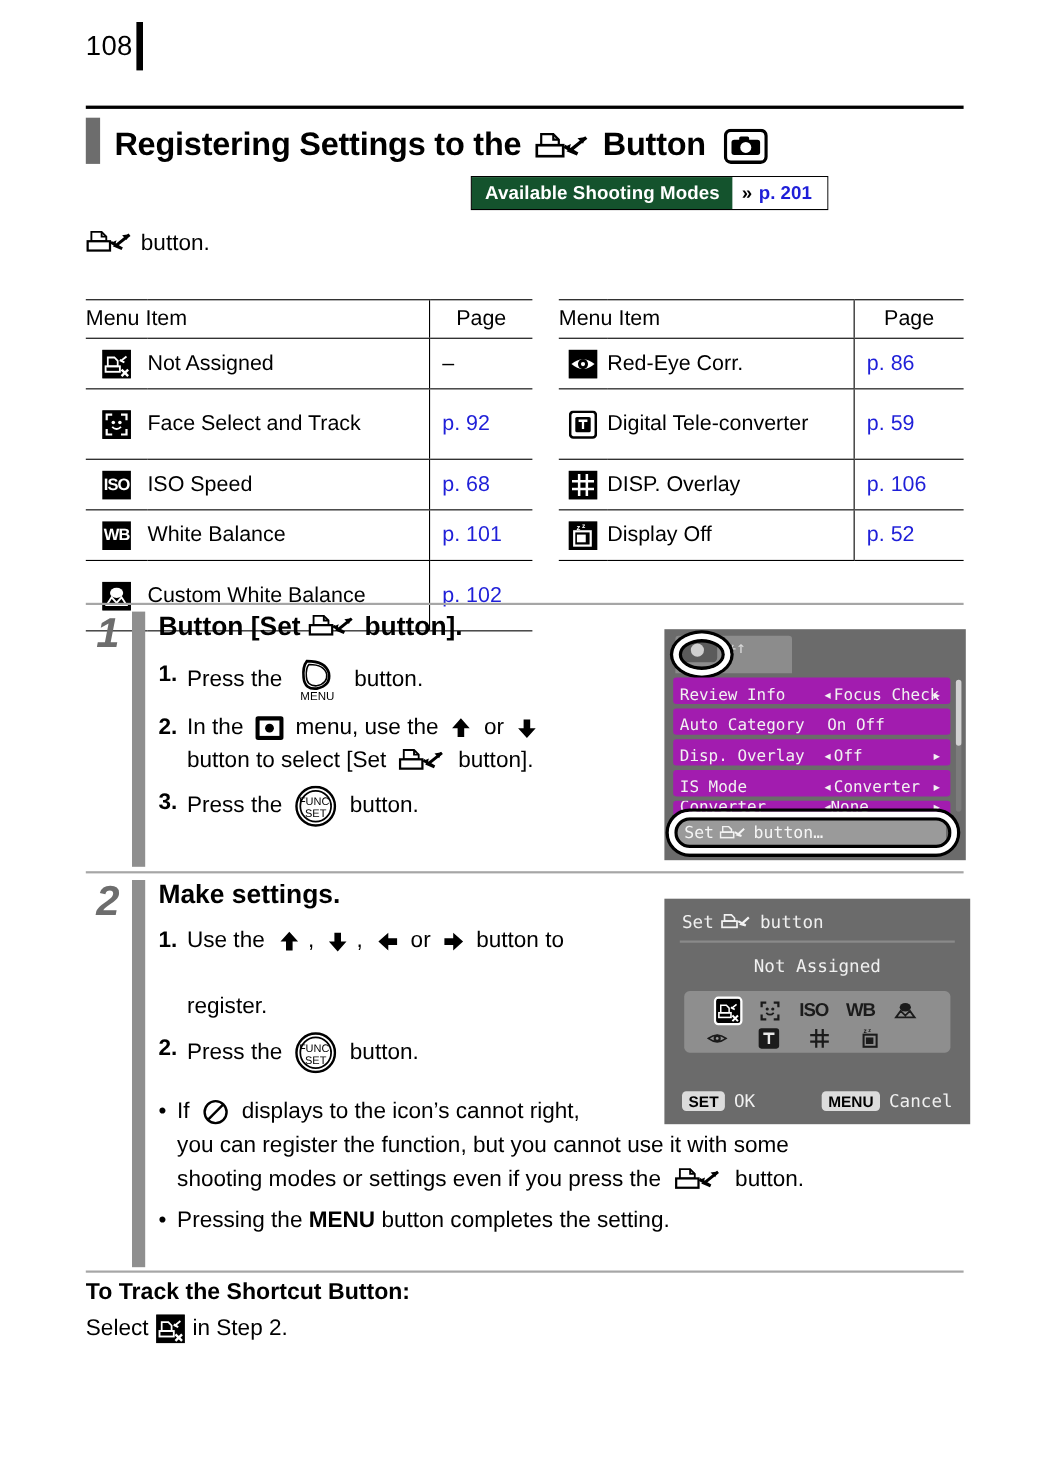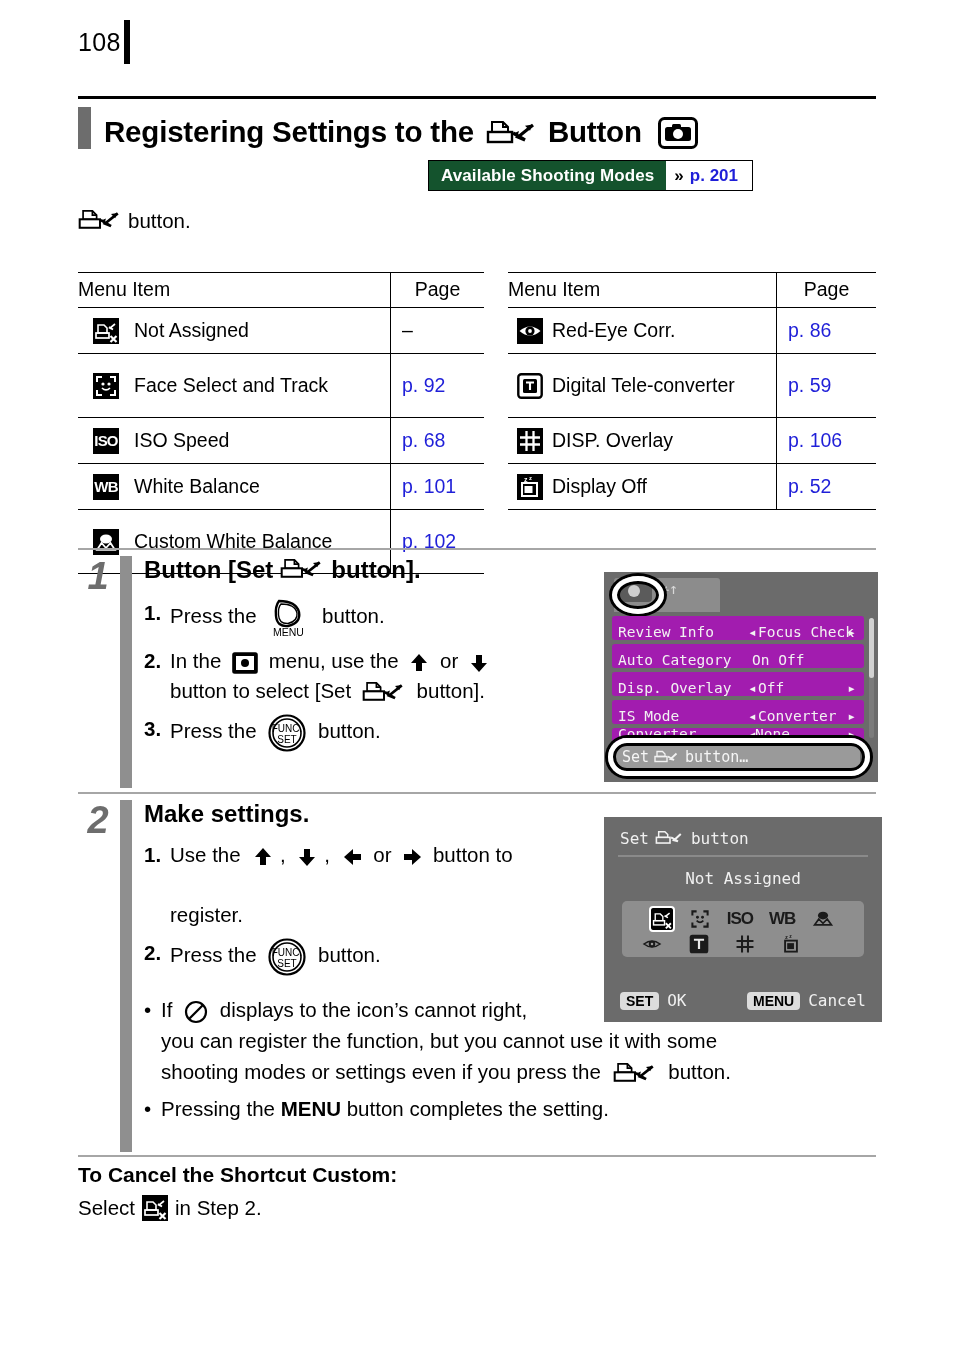--- a/index.html
+++ b/index.html
@@ -994,21 +994,21 @@
   <div class="c2-foot">
     <span class="keycap">SET</span>
     <span>OK</span>
     <span class="sp"></span>
     <span class="keycap">MENU</span>
     <span>Cancel</span>
   </div>
 </div>
 
 <div class="bottom-rule"></div>
-<div class="cancel-title">To Cancel the Shortcut Custom:</div>
+<div class="cancel-title">To Track the Shortcut Button:</div>
 <div class="cancel-line">
   <span>Select</span>
   <span class="bsq">
     <svg width="26" height="26" viewBox="0 0 26 26">
       <rect width="26" height="26" fill="#000"></rect>
       <path d="M5 15 L5 7 L11 7 L14 10 L14 15 Z" fill="none" stroke="#fff" stroke-width="1.6"></path>
       <rect x="3" y="15" width="13" height="5" fill="none" stroke="#fff" stroke-width="1.7"></rect>
       <path d="M22 6 L17 10 L20 11.5 L16 9" fill="none" stroke="#fff" stroke-width="1.7"></path>
       <path d="M17.5 18 L23.5 24 M23.5 18 L17.5 24" stroke="#fff" stroke-width="2.2"></path>
     </svg>

